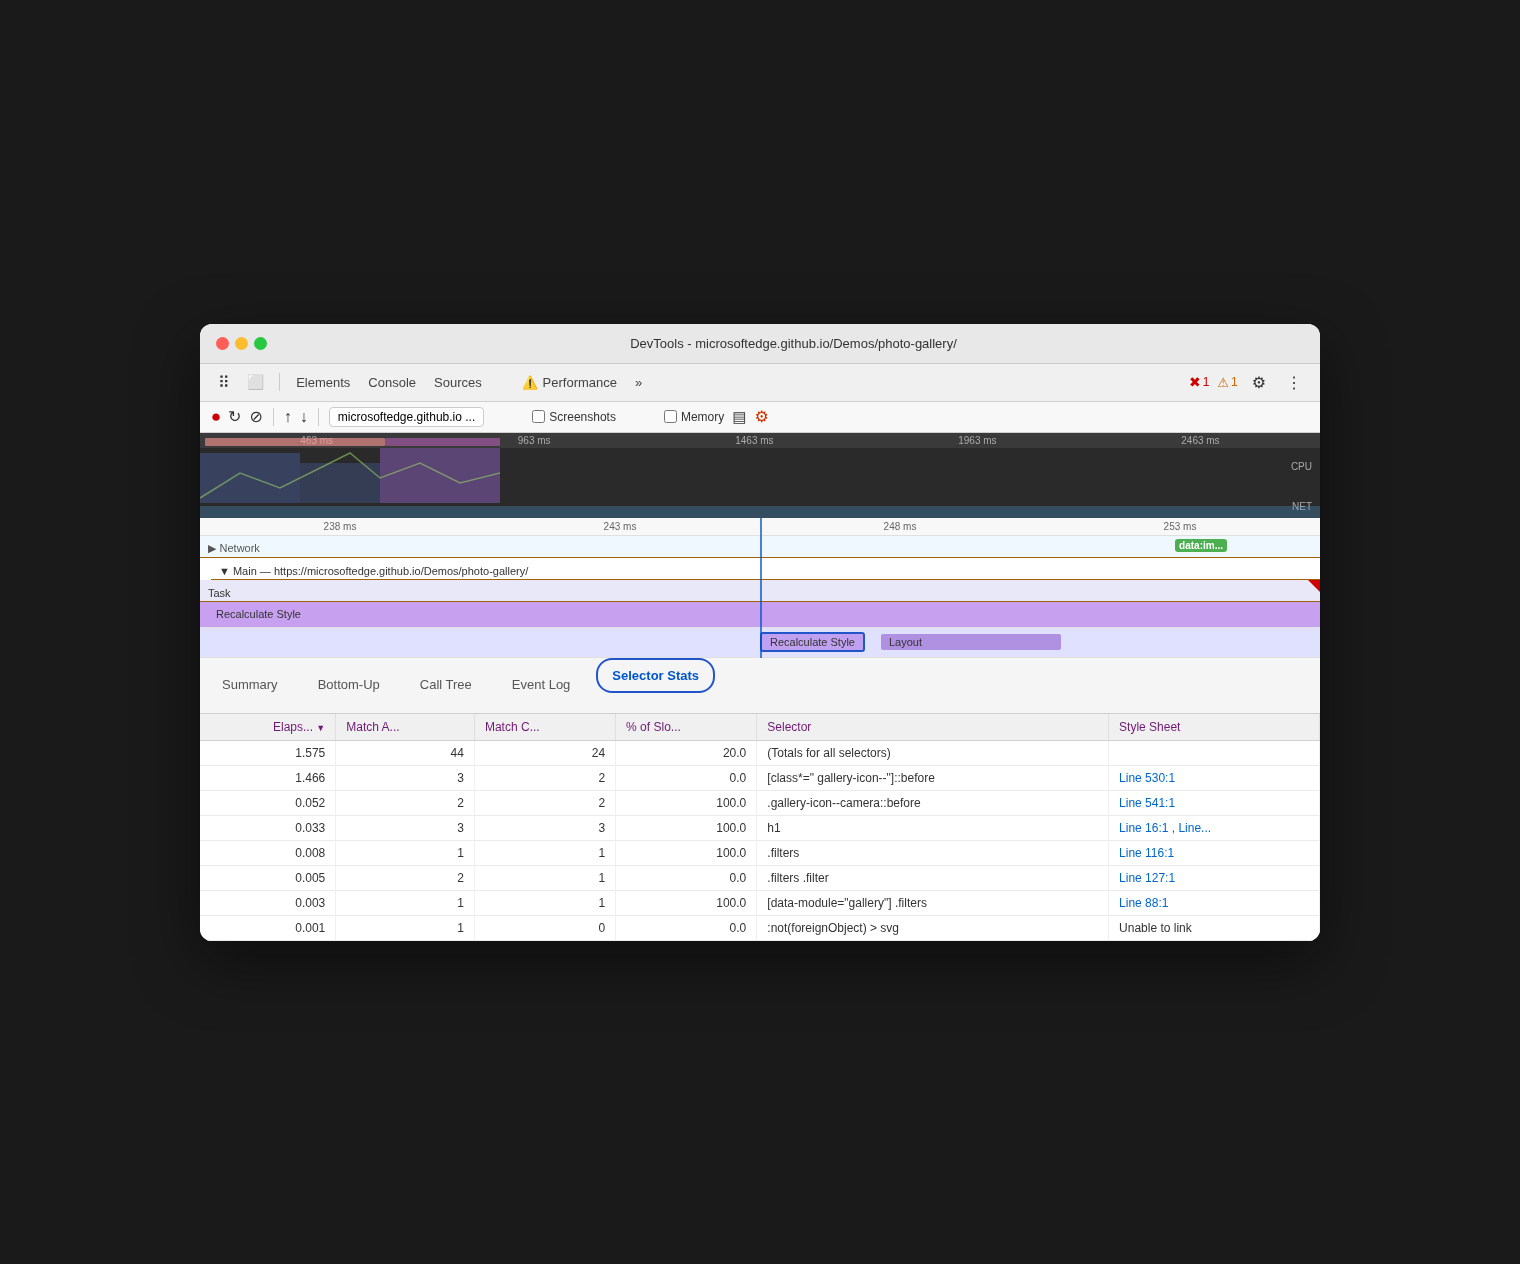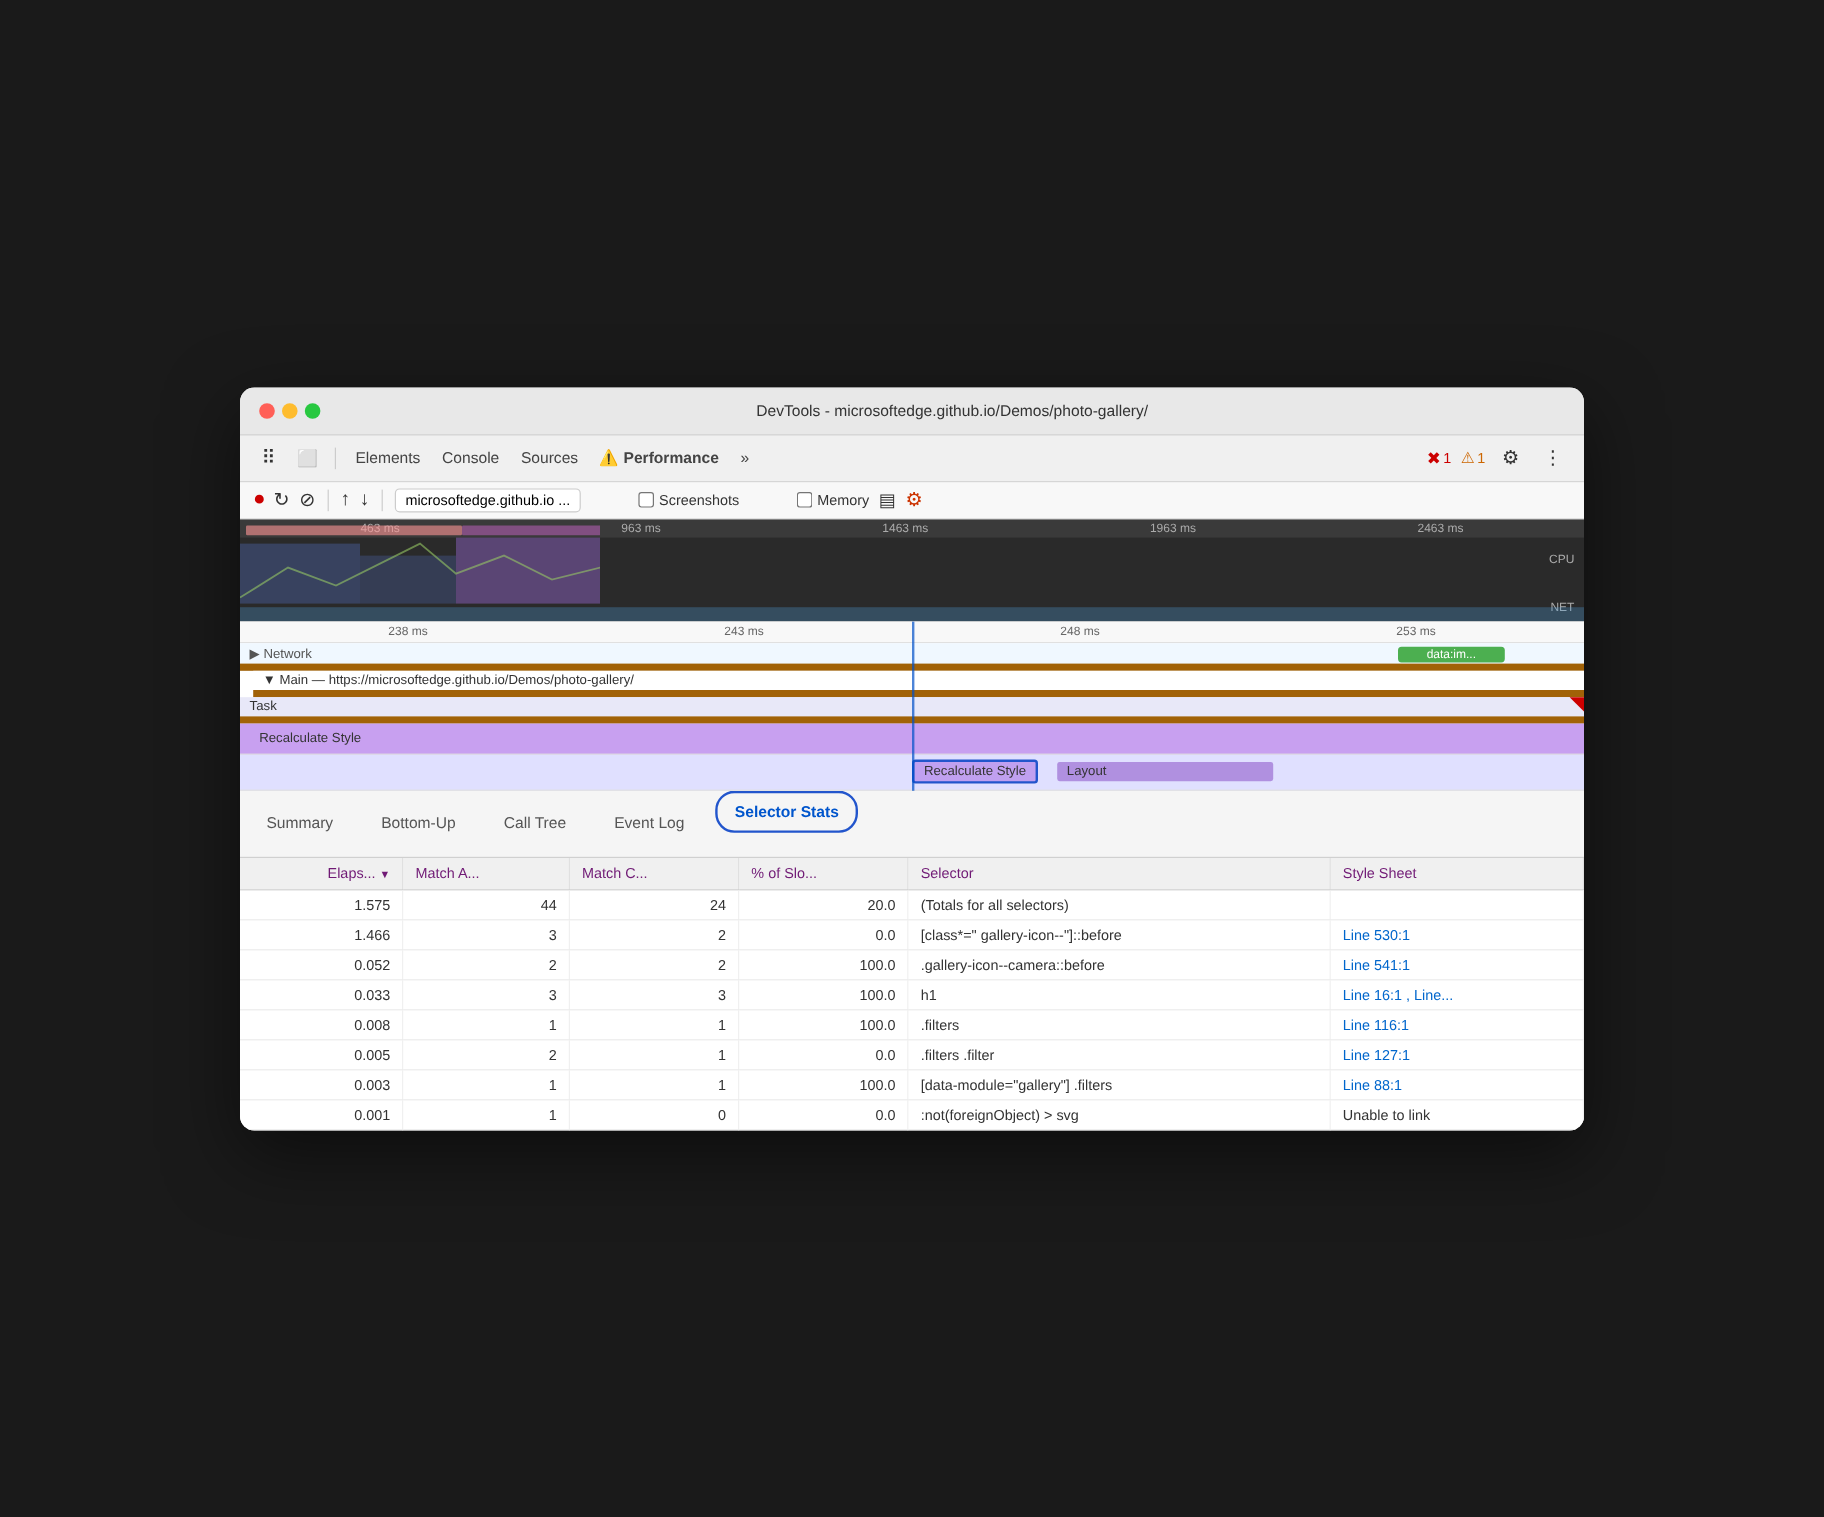--- a/index.html
+++ b/index.html
@@ -64,23 +64,24 @@
       background: transparent;
     }
     .toolbar-sep {
       width: 1px;
       height: 18px;
       background: #ccc;
       margin: 0 2px;
     }
     .tab-active {
       color: #0066cc;
-      font-weight: 700;
+      font-weight: 400;
       border-bottom: 2px solid #0066cc;
       padding-bottom: 2px;
+      margin-left: 23px;
     }
     .nav-tabs {
       display: flex;
       align-items: center;
       gap: 2px;
     }
     .nav-tab {
       padding: 4px 8px;
       font-size: 13px;
       cursor: pointer;
@@ -181,44 +182,45 @@
       border-bottom: 1px solid #e0e0e0;
       padding: 3px 0;
     }
     .time-label {
       flex: 1;
       text-align: center;
       font-size: 10px;
       color: #666;
     }
     .track-row {
-      border-bottom: 6px solid #a16207;
+      border-bottom: 1px solid #a16207;
       min-height: 22px;
       display: flex;
-      align-items: flex-start;
+      align-items: flex-end;
       position: relative;
       font-size: 11px;
     }
     .track-label {
       padding: 2px 8px;
       color: #333;
       white-space: nowrap;
     }
     .track-network { background: #f0f8ff; }
     .track-main { background: #fff; margin-left: 11px; }
     .track-task { background: #e8e8ff; }
     .data-badge {
       background: #4caf50;
       color: white;
       font-size: 10px;
-      padding: 1px 24px;
+      padding: 1px 4px;
       border-radius: 3px;
       position: absolute;
-      right: 66px;
+      right: 93px;
       top: 3px;
+      font-weight: bold;
     }
     .recalc-box {
       background: #c0a0f0;
       border: 2px solid #2255cc;
       border-radius: 3px;
       padding: 2px 8px;
       font-size: 11px;
       color: #333;
       margin-left: 300px;
       white-space: nowrap;

